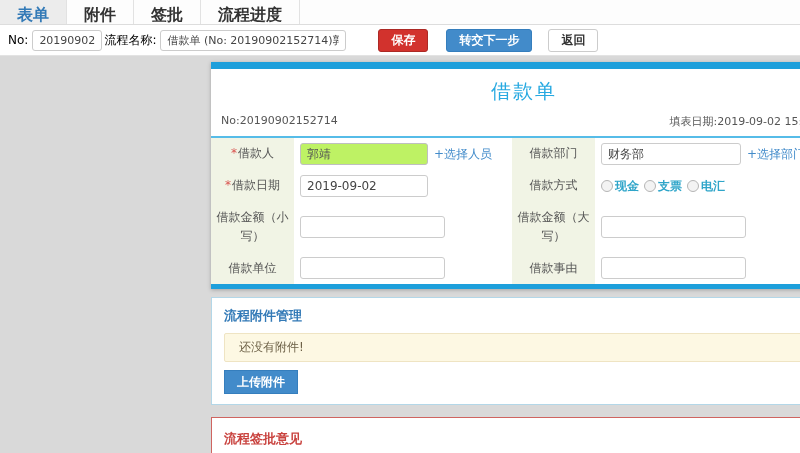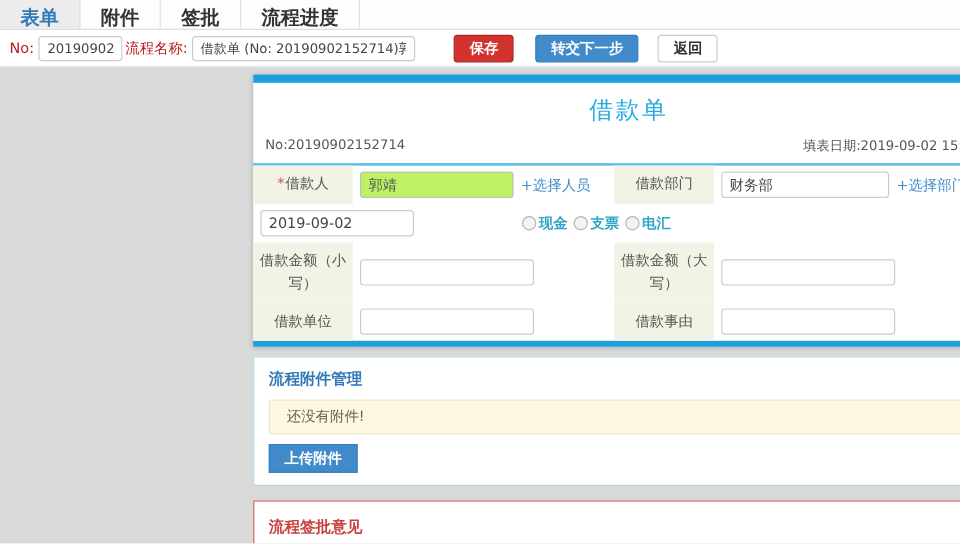--- a/index.html
+++ b/index.html
@@ -9,21 +9,21 @@
 
   
   .tabbar { display:flex; height:25px; background:#fdfdfd; border-bottom:1px solid #ddd; }
   .tab { padding:5px 17px 0; font-weight:bold; font-size:16px; color:#333;
     border-right:1px solid #e2e2e2; cursor:pointer; white-space:nowrap; }
   .tab.active { color:#337ab7; background:#ececec; }
 
   
   .toolbar { display:flex; align-items:center; height:31px; padding:0 6px;
     background:#fff; border-bottom:1px solid #e3e3e3; }
-  .toolbar label { color:#b91c1c; margin:0 4px 0 2px; white-space:nowrap; }
+  .toolbar label { color:#000000; margin:0 4px 0 2px; white-space:nowrap; }
   .tb-input { height:21px; border:1px solid #ccc; border-radius:3px; padding:0 6px;
     font-size:11px; color:#444; font-family:inherit; }
   .tb-input.no { width:70px; }
   .tb-input.pname { width:186px; }
   .btn { height:23px; padding:0 12px; border-radius:3px; font-size:12px; font-weight:bold;
     cursor:pointer; border:1px solid transparent; font-family:inherit; }
   .btn-danger { background:#d2322d; color:#fff; border-color:#ac2925; margin-left:32px; }
   .btn-primary { background:#428bca; color:#fff; border-color:#357ebd; margin-left:18px; }
   .btn-default { background:#fff; color:#333; border-color:#ccc; margin-left:16px; }
 
@@ -113,22 +113,28 @@
           <div class="fcell-label">
             <span>借款部门</span>
           </div>
           <div class="fcell-field c2">
             <input class="inp w140" type="text" value="财务部" style="">
             <a class="sel-link">+选择部门</a>
           </div>
         </div>
 
         <div class="frow">
+          <div class="fcell-label">
+            <span><span class="req">*</span><span>借款日期</span></span>
+          </div>
           <div class="fcell-field c1">
             <input class="inp w128" type="text" value="2019-09-02" style="">
+          </div>
+          <div class="fcell-label">
+            <span>借款方式</span>
           </div>
           <div class="fcell-field c2">
             <span class="radio-group">
               <span class="radio-opt">
                 <span class="radio-dot"></span>
                 <span class="radio-text">现金</span>
               </span>
               <span class="radio-opt">
                 <span class="radio-dot"></span>
                 <span class="radio-text">支票</span>

